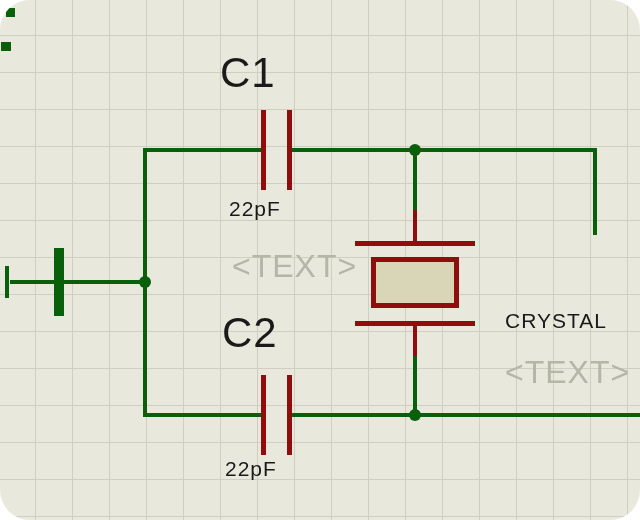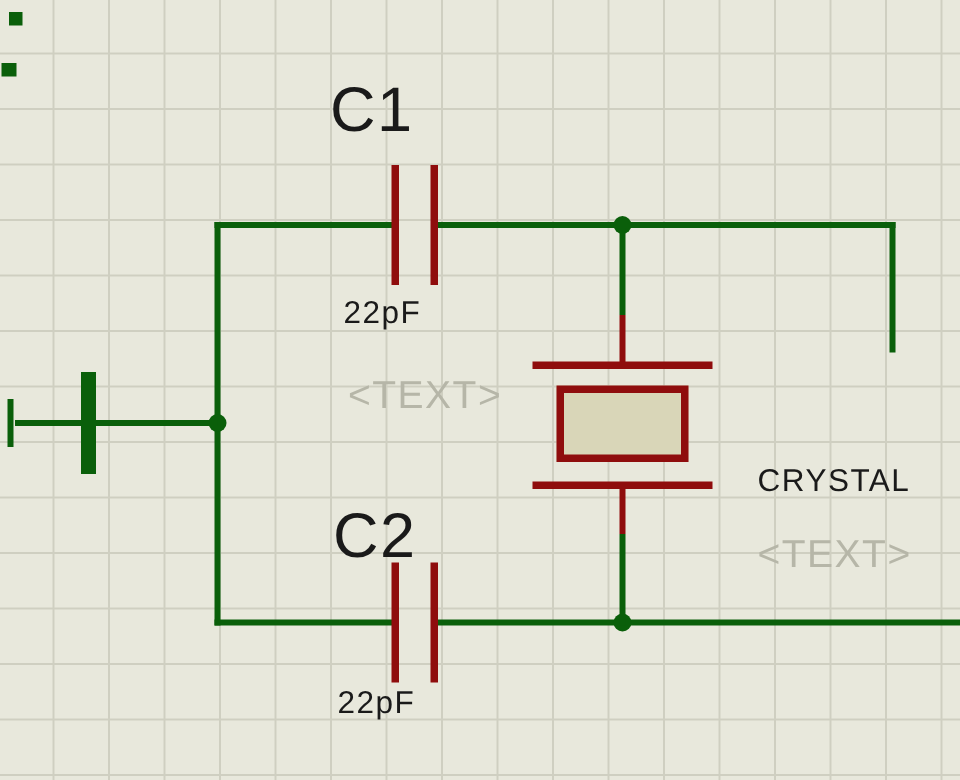--- a/index.html
+++ b/index.html
@@ -14,28 +14,29 @@
   html,body{margin:0;padding:0;}
   body{width:640px;height:520px;overflow:hidden;font-family:"Liberation Sans",sans-serif;}
   .canvas{
     position:relative;width:640px;height:520px;overflow:hidden;
     background-color:var(--bg);
     background-image:
       linear-gradient(to right, var(--grid) 1px, transparent 1px),
       linear-gradient(to bottom, var(--grid) 1px, transparent 1px);
     background-size:37px 37px;
     background-position:-2px -2px;
+    border-radius:30px;
   }
   .wire{position:absolute;background:var(--green);}
   .redw{position:absolute;background:var(--red);}
   .dot{position:absolute;width:12px;height:12px;border-radius:50%;background:var(--green);}
   .label{position:absolute;color:var(--ink);white-space:nowrap;line-height:1;}
   .ref{font-size:42px;letter-spacing:1px;}
   .val{font-size:21px;letter-spacing:1px;}
-  .ph{position:absolute;font-size:26px;letter-spacing:1px;color:var(--ghost);white-space:nowrap;line-height:1;}
+  .ph{position:absolute;font-size:32px;letter-spacing:1px;color:var(--ghost);white-space:nowrap;line-height:1;}
   .xbody{position:absolute;border:5px solid var(--red);background:var(--xfill);box-sizing:border-box;}
   .mark{position:absolute;background:var(--green);}
 </style>
 </head>
 <body>
 
 <div class="canvas">
 
   <div class="mark" style="left:6px;top:8px;width:9px;height:9px;"></div>
   <div class="mark" style="left:1px;top:42px;width:10px;height:9px;"></div>
@@ -57,21 +58,21 @@
   <div class="wire" style="left:5px;top:266px;width:4px;height:32px;"></div>
 
   <div class="redw" style="left:261px;top:110px;width:5px;height:80px;"></div>
   <div class="redw" style="left:287px;top:110px;width:5px;height:80px;"></div>
   <div class="label ref" style="left:220px;top:52px;">C1</div>
   <div class="label val" style="left:229px;top:198px;">22pF</div>
   <div class="ph" style="left:232px;top:250px;">&lt;TEXT&gt;</div>
 
   <div class="redw" style="left:261px;top:375px;width:5px;height:80px;"></div>
   <div class="redw" style="left:287px;top:375px;width:5px;height:80px;"></div>
-  <div class="label ref" style="left:222px;top:312px;margin-top:24px;">C2</div>
+  <div class="label ref" style="left:222px;top:312px;">C2</div>
   <div class="label val" style="left:225px;top:458px;">22pF</div>
 
   <div class="wire" style="left:413px;top:152px;width:4px;height:58px;"></div>
   <div class="redw" style="left:413px;top:210px;width:4px;height:33px;"></div>
   <div class="redw" style="left:355px;top:241px;width:120px;height:5px;"></div>
   <div class="xbody" style="left:371px;top:257px;width:88px;height:51px;"></div>
   <div class="redw" style="left:355px;top:321px;width:120px;height:5px;"></div>
   <div class="redw" style="left:413px;top:326px;width:4px;height:30px;"></div>
   <div class="wire" style="left:413px;top:356px;width:4px;height:61px;"></div>
   <div class="label val" style="left:505px;top:310px;">CRYSTAL</div>

